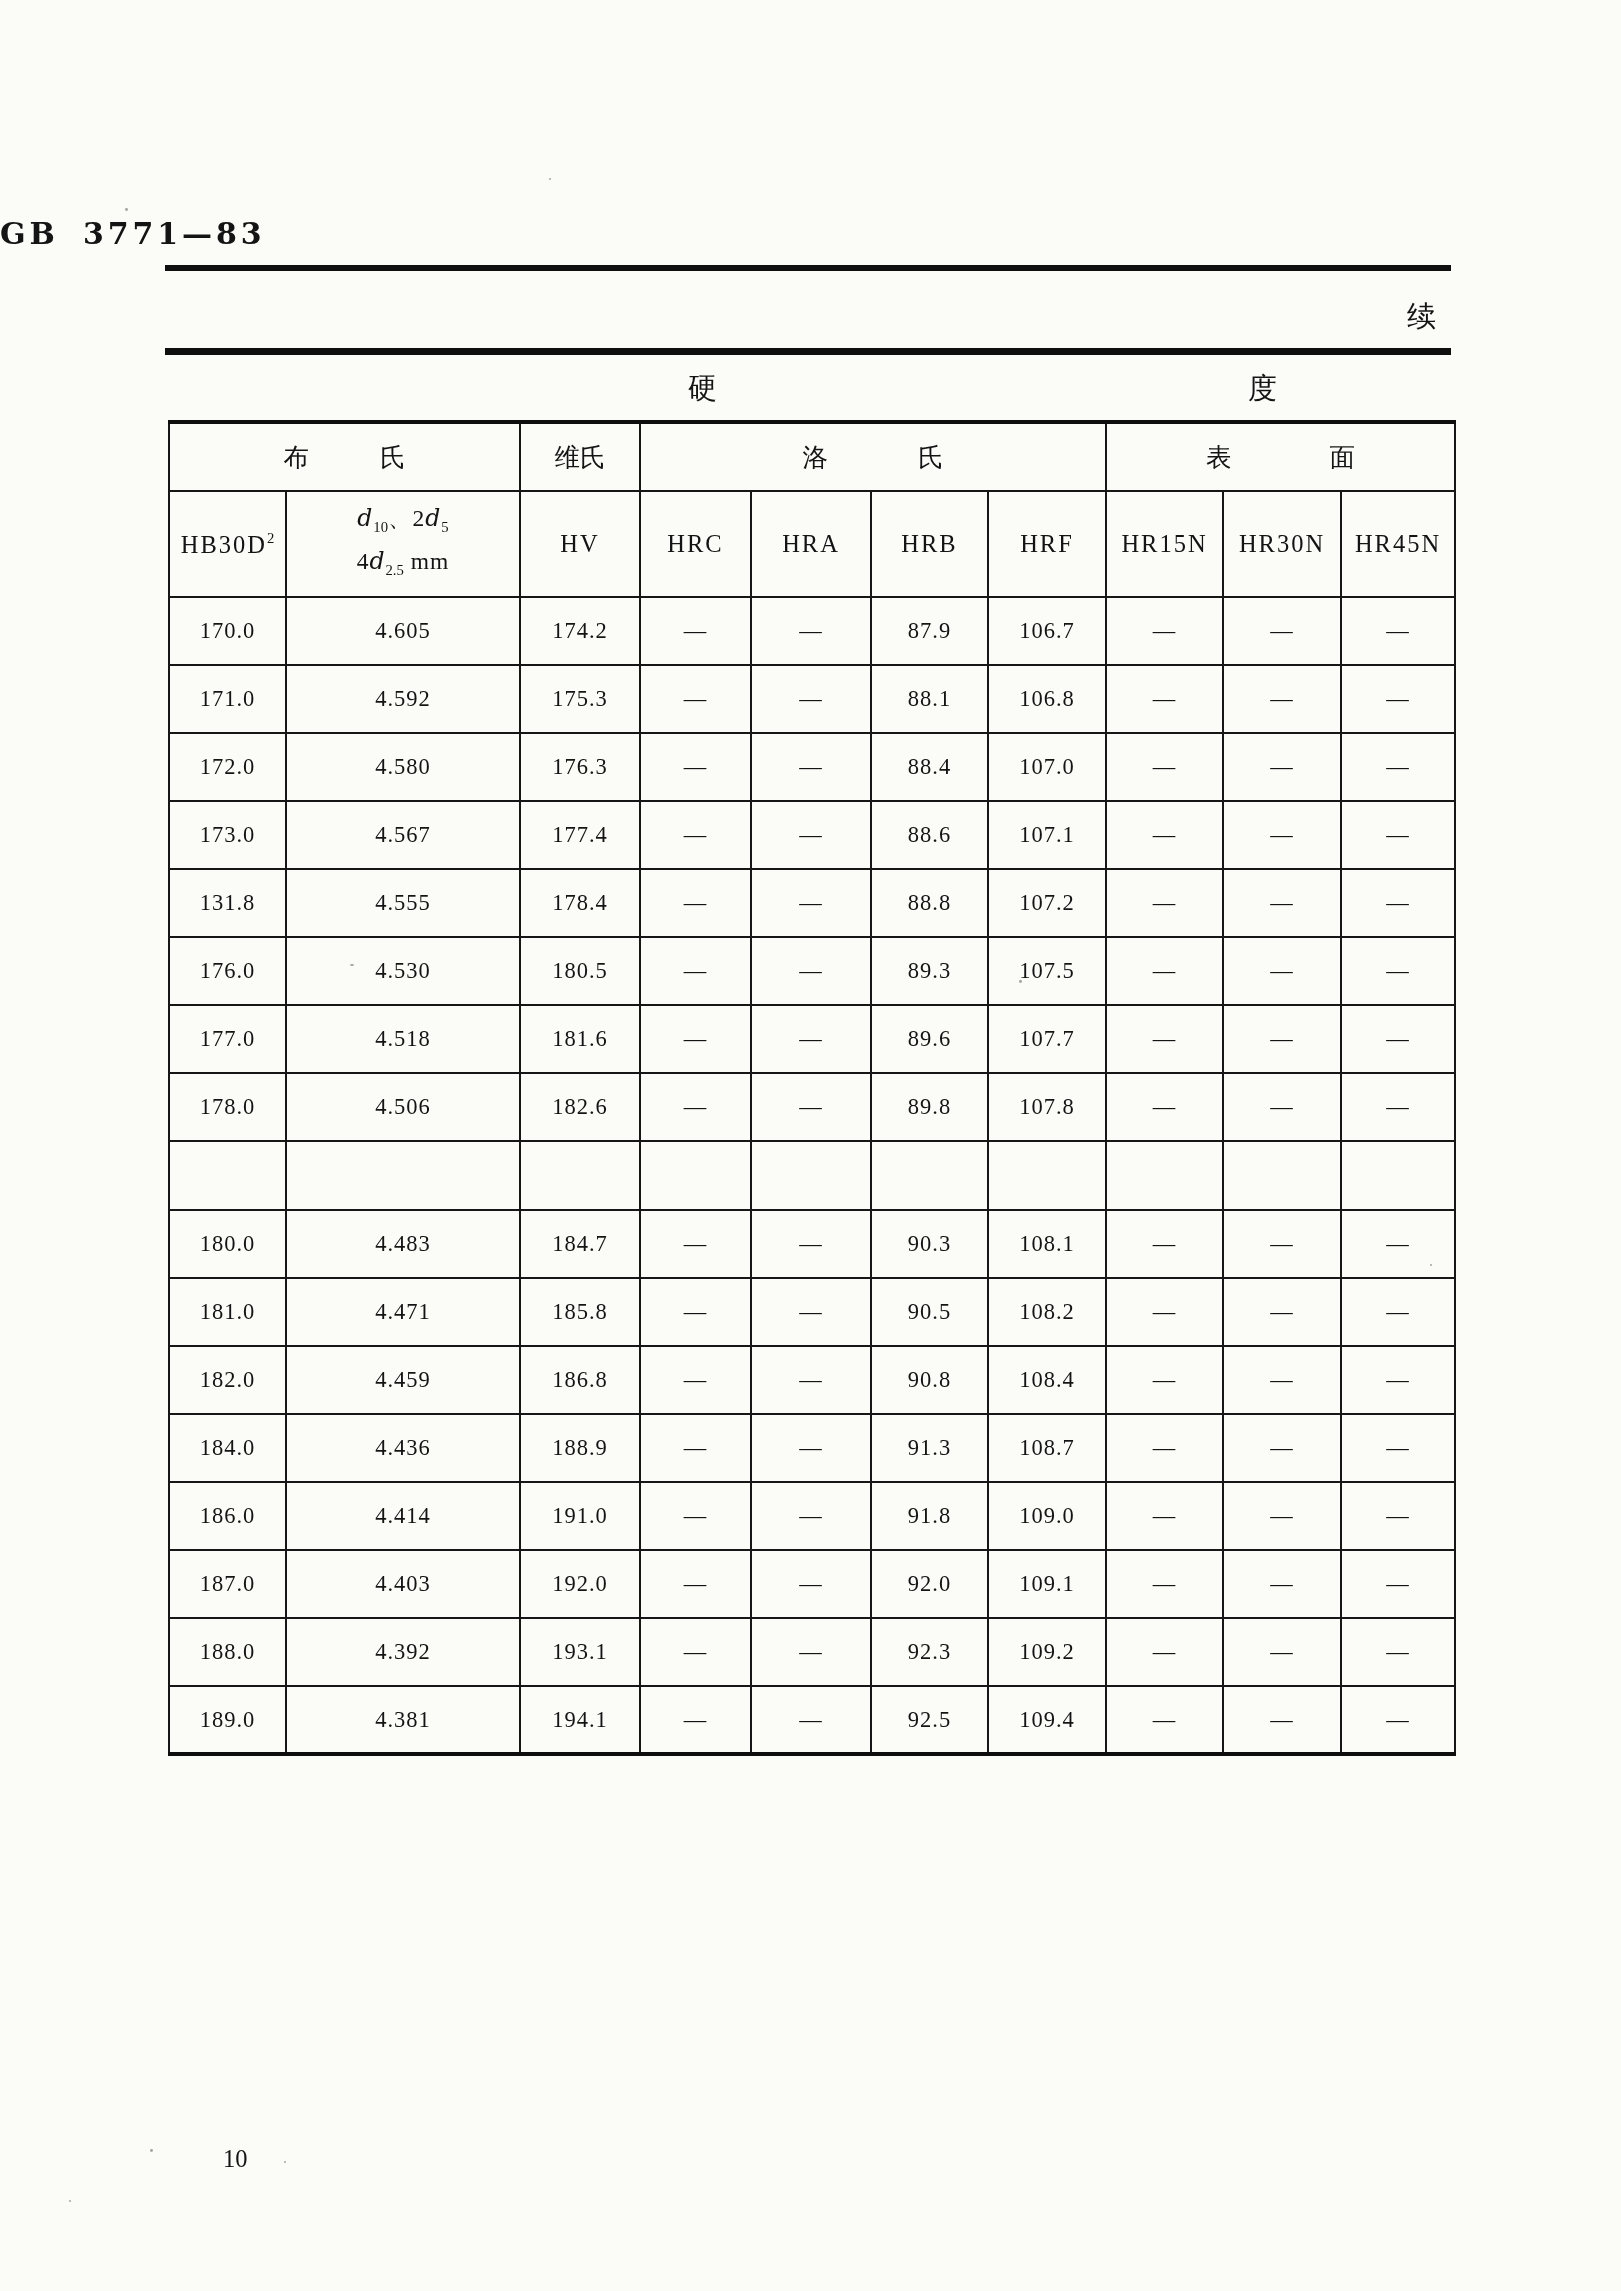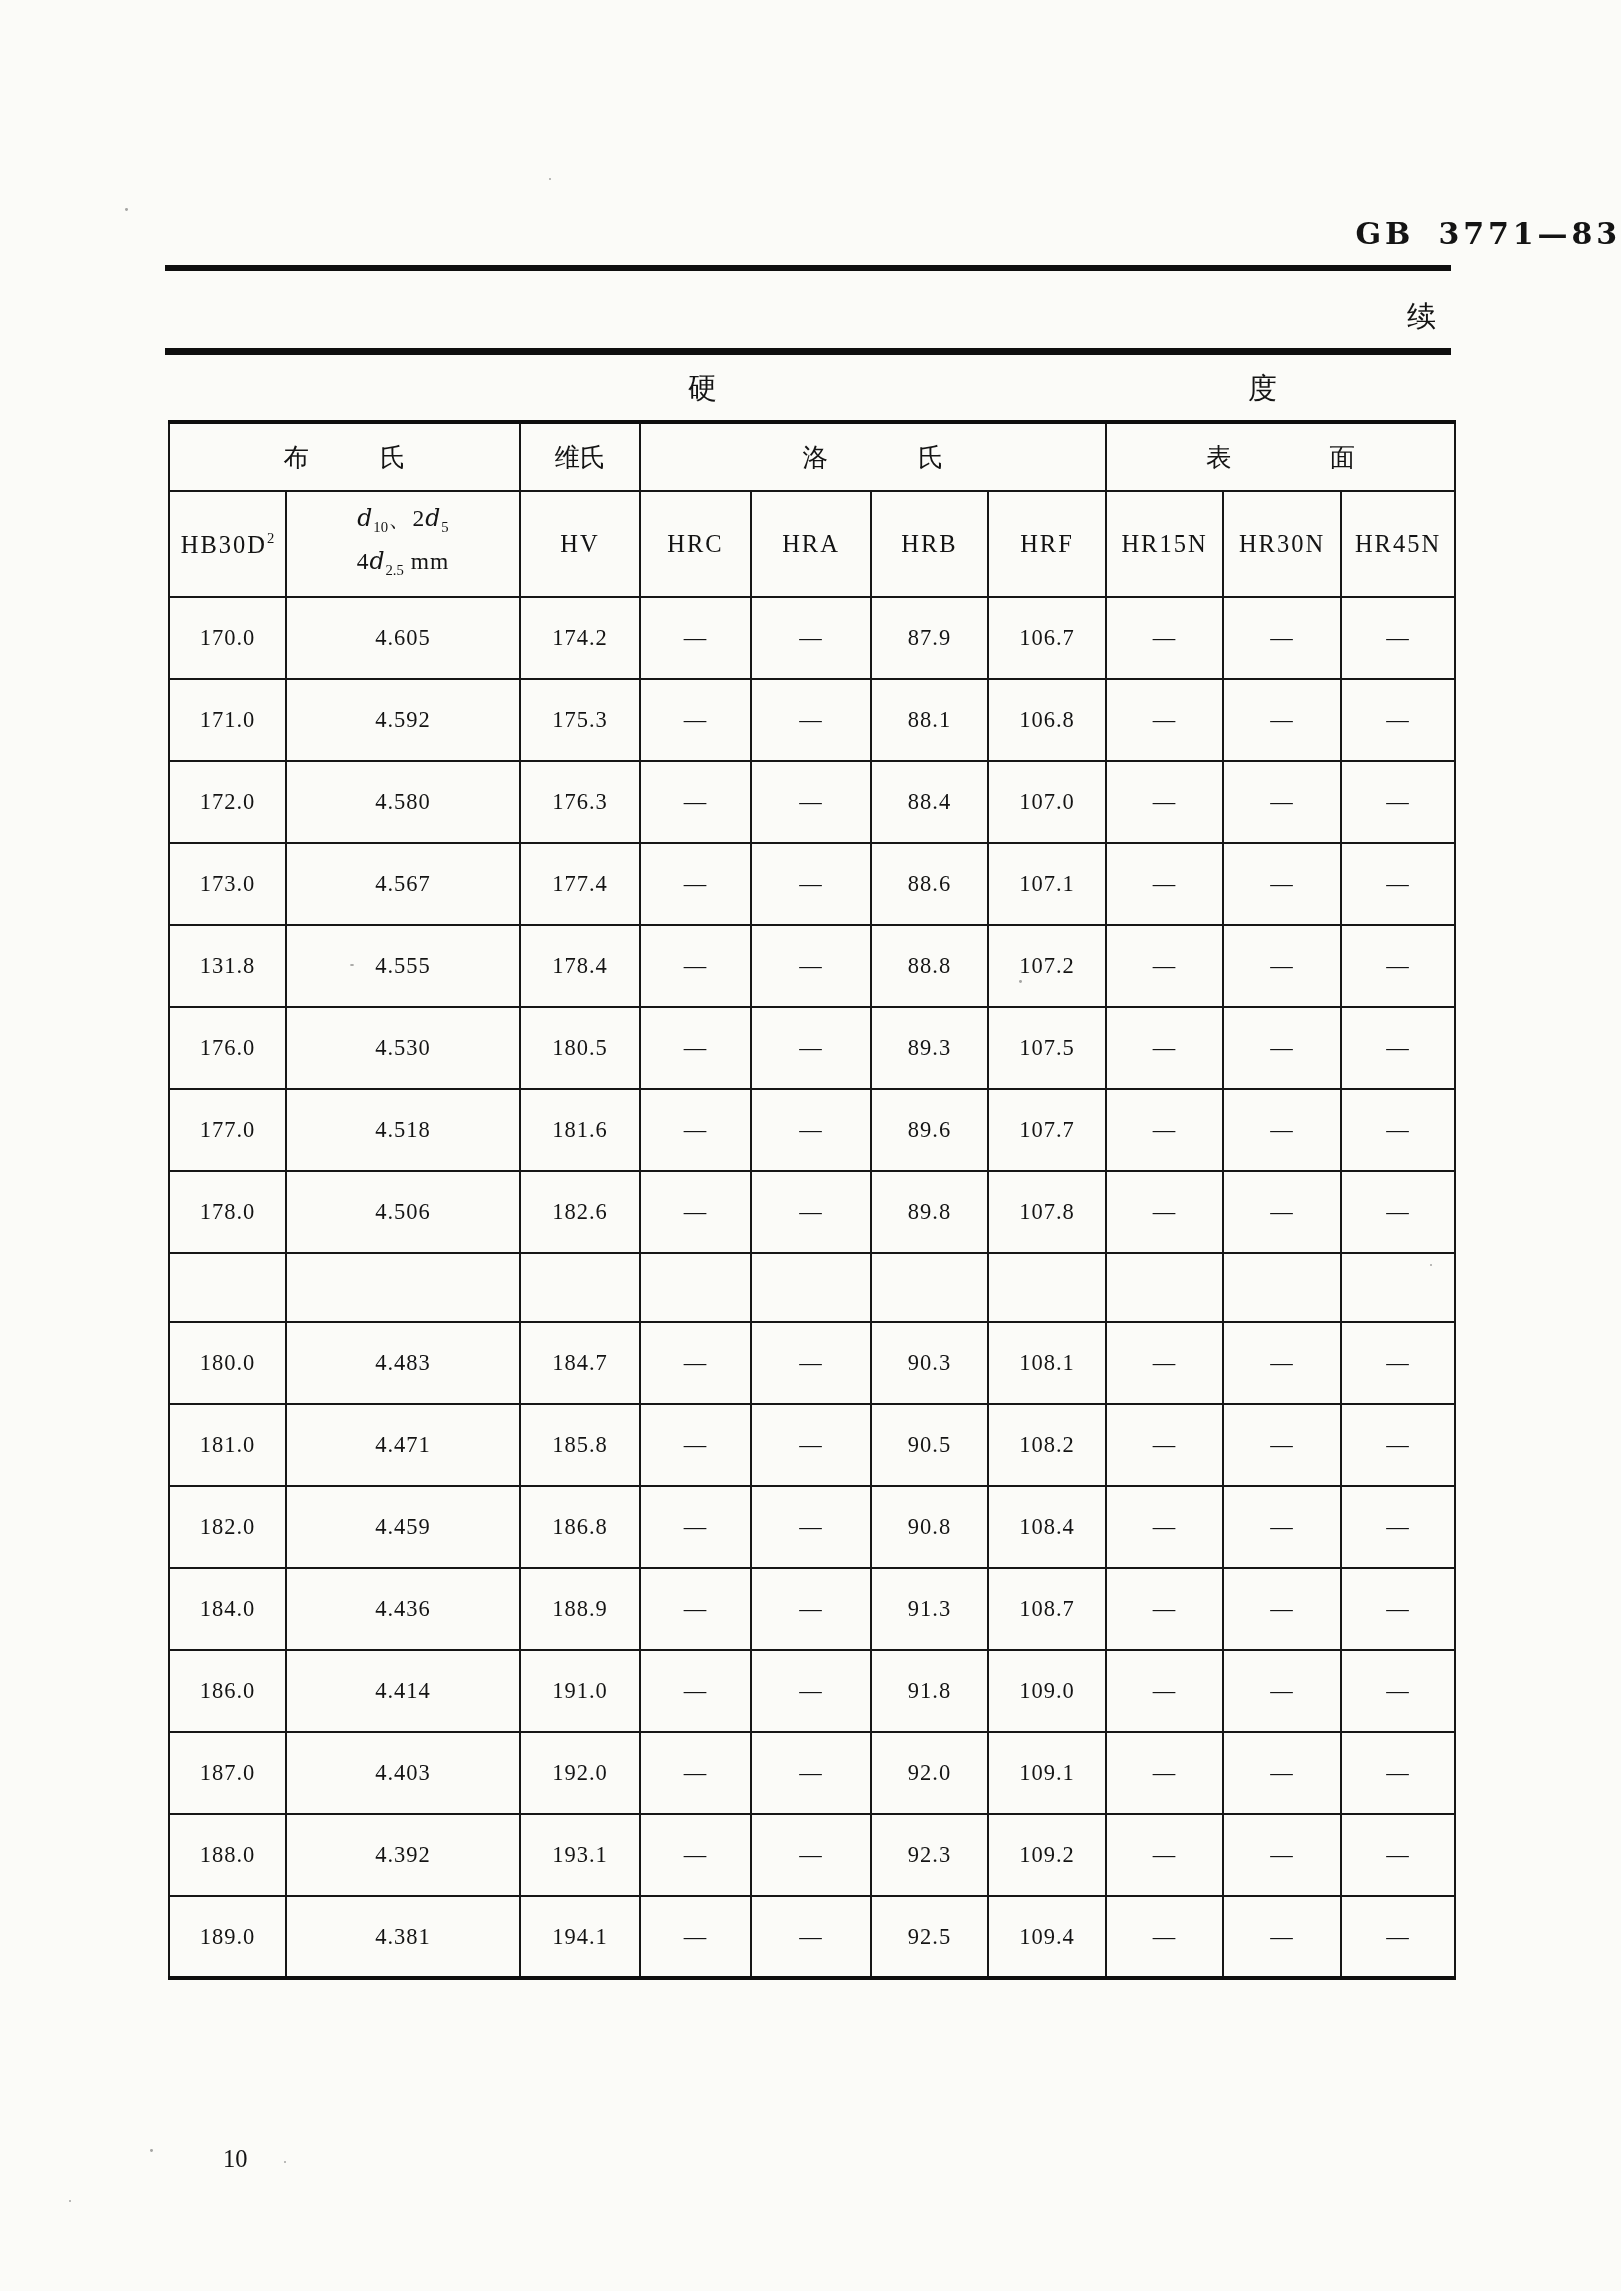--- a/index.html
+++ b/index.html
@@ -8,21 +8,21 @@
     width:1621px;height:2292px;
     margin:0 auto;
     background:#fbfbf8;
     overflow:hidden;
     font-family:"Liberation Serif","DejaVu Serif",serif;
     color:#141414;
   }
   
   .doc-title{
     position:absolute;top:216px;left:0;width:1621px;
-    text-align:right;
+    text-align:left;
     font-family:"DejaVu Serif","Liberation Serif",serif;
     font-weight:bold;font-size:30px;
     letter-spacing:3.9px;word-spacing:9.8px;
   }
   .rule{position:absolute;background:#0f0f0f;}
   .rule-top{left:165px;top:265px;width:1286px;height:5.9px;}
   .rule-cont{left:165px;top:348px;width:1286px;height:6.9px;}
   .continued{
     position:absolute;left:1407px;top:299px;
     font-size:29px;line-height:35px;
@@ -46,21 +46,21 @@
   table.htable tr{page-break-inside:avoid;}
   table.htable th,table.htable td{
     border-top-width:2.9px;border-bottom-width:2.9px;
     padding:0;text-align:center;vertical-align:middle;
     font-weight:normal;
   }
   tr.group-row{height:69px;}
   tr.group-row th{font-size:25.5px;}
   tr.colhead-row{height:106px;}
   tr.colhead-row th{font-size:24.5px;letter-spacing:2px;}
-  tbody tr{height:82px;}
+  tbody tr{height:68px;}
   tbody tr.spacer{height:69px;}
   tbody td{font-size:22.5px;letter-spacing:1px;}
   .pair{display:flex;justify-content:center;align-items:center;}
   .pair.gap-brinell{gap:71px;}
   .pair.gap-rockwell{gap:90px;}
   .pair.gap-surface{gap:98px;}
   .dcol{line-height:34px;font-size:23.5px;letter-spacing:1px;}
   .dcol i{font-style:italic;font-family:"DejaVu Serif",serif;}
   .dcol sub{font-size:14.7px;vertical-align:-5.9px;letter-spacing:0;}
   sup.hb-sup{font-size:14.7px;vertical-align:9.8px;letter-spacing:0;}

